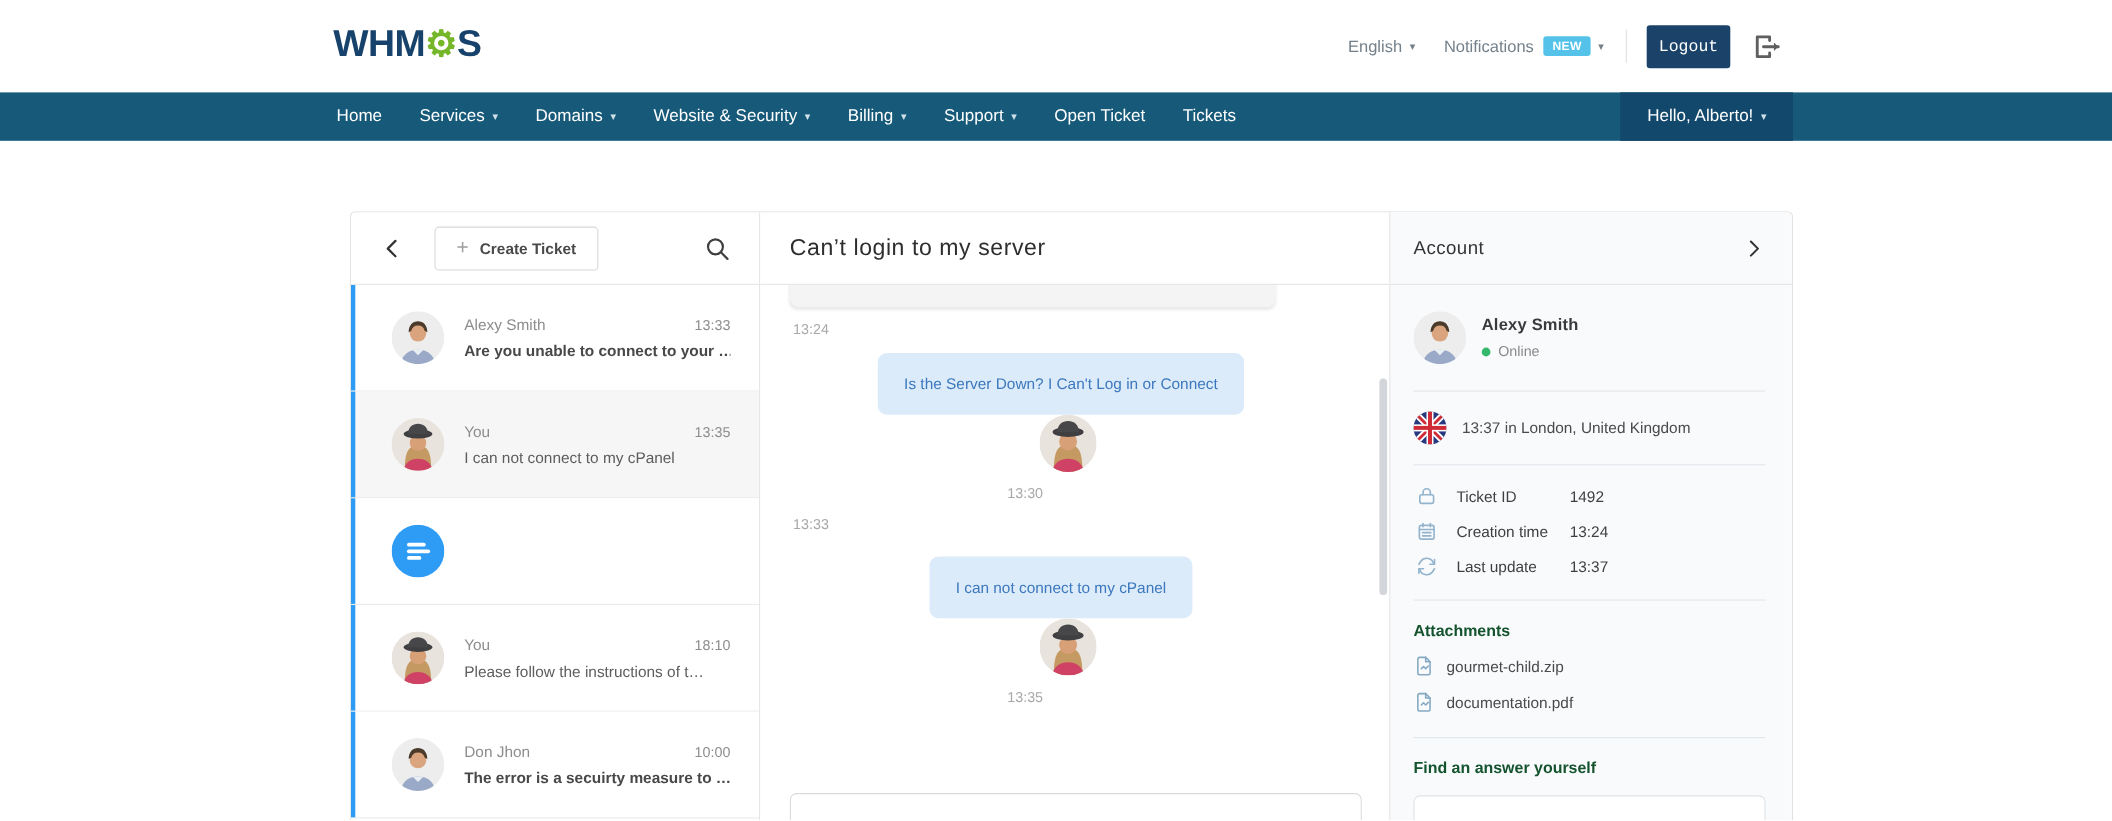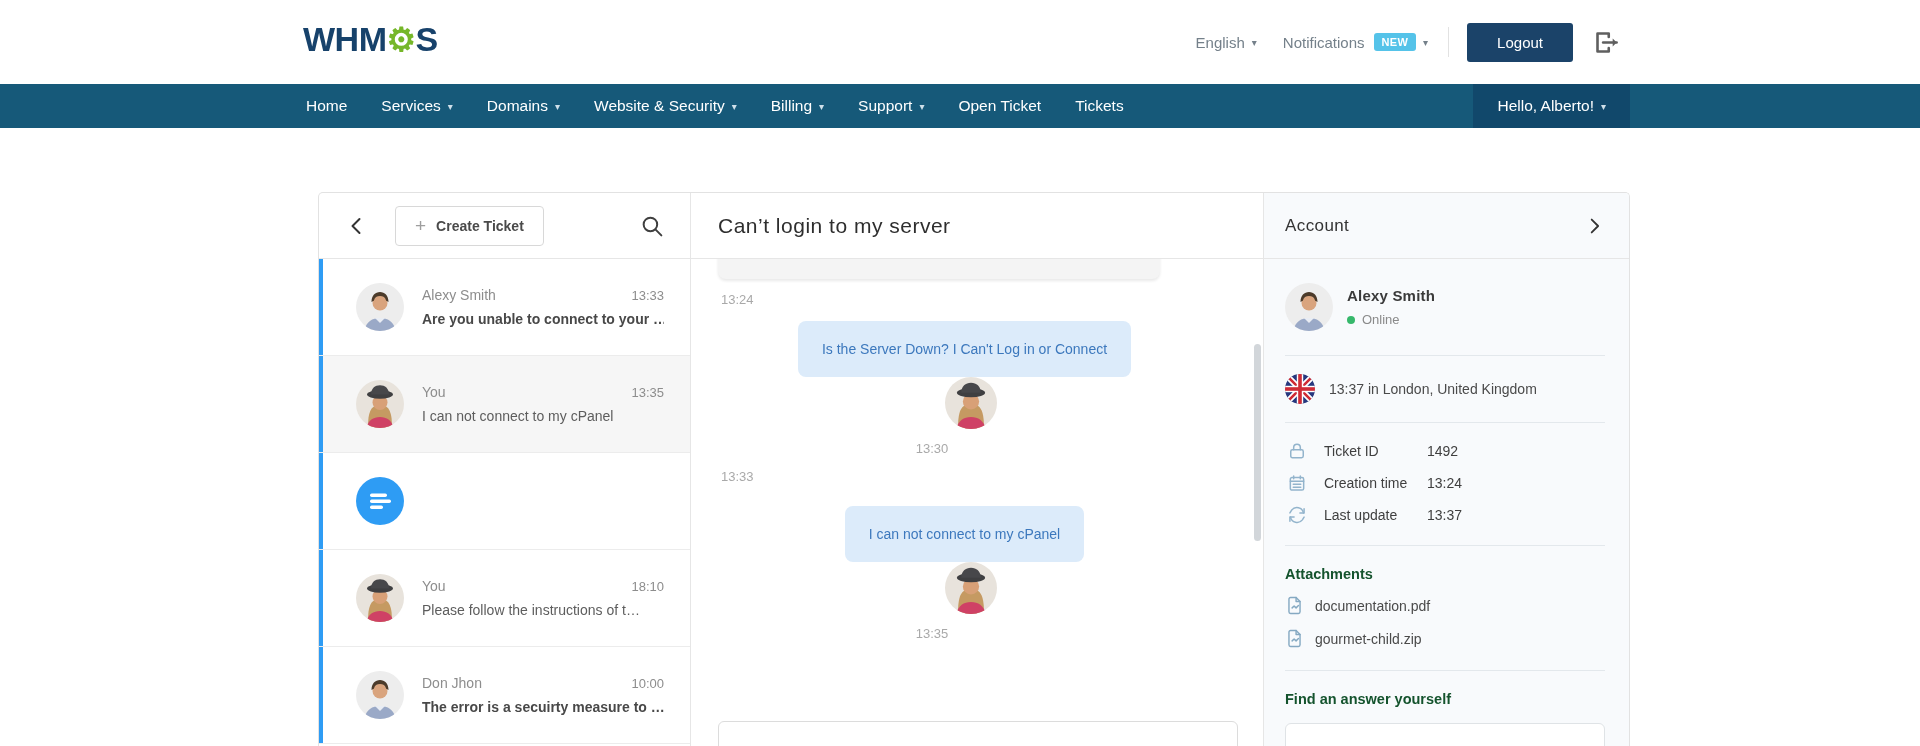--- a/index.html
+++ b/index.html
@@ -12,21 +12,21 @@
   
   .topbar { position:absolute; top:0; left:0; width:1920px; height:84px; background:#fff; }
   .logo { position:absolute; left:303px; top:20px; font-size:34px; font-weight:bold; letter-spacing:-0.5px; color:#17426b; }
   .logo .gear { color:#76b729; font-size:33px; }
   .topbar-right { position:absolute; right:300px; top:0; height:84px; display:flex; align-items:center; }
   .tb-item { display:flex; align-items:center; font-size:15px; color:#74808a; cursor:default; }
   .caret { font-size:10px; color:#74808a; margin-left:7px; }
   .navbar .caret { color:#cfe0ea; }
   .new-badge { background:#55c3e9; color:#fff; font-size:11px; font-weight:bold; border-radius:3px; padding:3px 8px; margin-left:9px; letter-spacing:0.3px; }
   .tb-sep { width:1px; height:30px; background:#e2e2e2; margin:0 18px 0 20px; }
-  .logout-btn { background:#1b4369; color:#fff; font-size:15px; border:none; border-radius:3px; padding:11px 30px; cursor:pointer; font-family:Liberation Sans, sans-serif; }
+  .logout-btn { background:#1b4369; color:#fff; font-size:15px; border:none; border-radius:3px; padding:11px 11px; cursor:pointer; font-family:Liberation Mono, monospace; }
   .exit-icon { margin-left:20px; display:flex; }
   .lang { margin-right:26px; }
 
   
   .navbar { position:absolute; top:84px; left:0; width:1920px; height:44px; background:#165979; }
   .navbar-inner { margin:0 290px 0 306px; height:44px; display:flex; align-items:center; }
   .nav-item { display:flex; align-items:center; color:#fff; font-size:15.5px; margin-right:34px; height:44px; cursor:pointer; white-space:nowrap; }
   .nav-user { margin-left:auto; margin-right:0; background:#11486b; padding:0 24px; height:44px; display:flex; align-items:center; color:#fff; font-size:15.5px; cursor:pointer; white-space:nowrap; }
 
   
@@ -401,29 +401,29 @@
 
       <div class="acc-section">
         <div class="acc-files">
           <div class="acc-sub-title">Attachments</div>
           <div class="acc-file">
             <svg width="19" height="19" viewBox="0 0 24 24" fill="none" stroke="#85a9c2" stroke-width="1.8" stroke-linecap="round" stroke-linejoin="round">
                 <path d="M14 2H7a2 2 0 0 0-2 2v16a2 2 0 0 0 2 2h10a2 2 0 0 0 2-2V7z"></path>
                 <polyline points="14 2 14 7 19 7"></polyline>
                 <path d="M9 15l2.5-2.5L14 15l3-3"></path>
               </svg>
-            <span>documentation.pdf</span>
+            <span>gourmet-child.zip</span>
           </div>
           <div class="acc-file">
             <svg width="19" height="19" viewBox="0 0 24 24" fill="none" stroke="#85a9c2" stroke-width="1.8" stroke-linecap="round" stroke-linejoin="round">
                 <path d="M14 2H7a2 2 0 0 0-2 2v16a2 2 0 0 0 2 2h10a2 2 0 0 0 2-2V7z"></path>
                 <polyline points="14 2 14 7 19 7"></polyline>
                 <path d="M9 15l2.5-2.5L14 15l3-3"></path>
               </svg>
-            <span>gourmet-child.zip</span>
+            <span>documentation.pdf</span>
           </div>
         </div>
       </div>
 
       <div class="acc-section last">
         <div class="acc-faq">
           <div class="acc-sub-title">Find an answer yourself</div>
           <div class="faq-search"></div>
         </div>
       </div>

